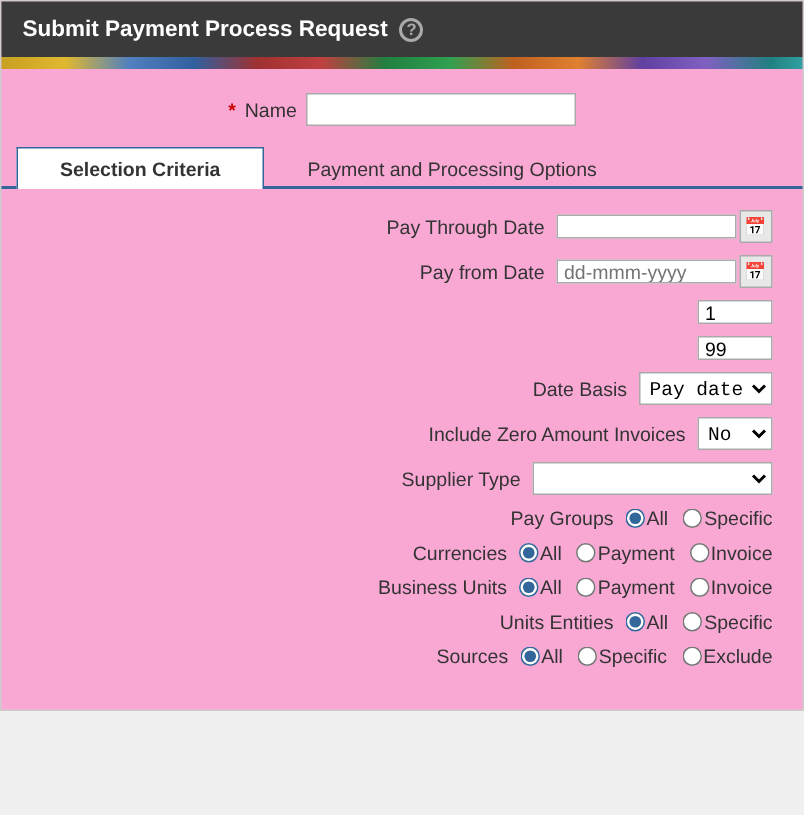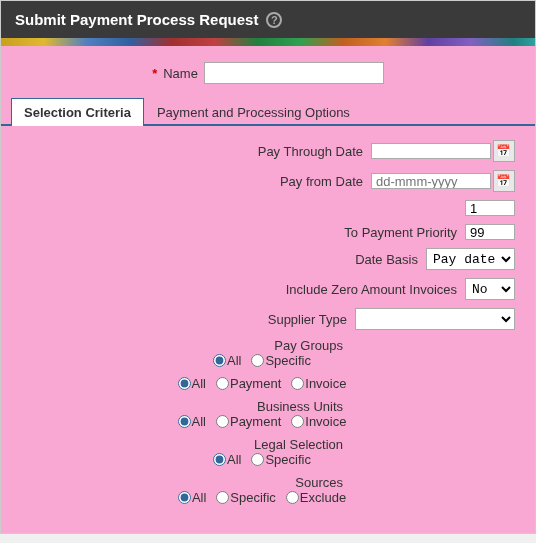--- a/index.html
+++ b/index.html
@@ -70,21 +70,21 @@
       padding: 2px 4px;
       font-size: 13px;
     }
     .tabs {
       display: flex;
       border-bottom: 2px solid #336699;
       padding: 0 10px;
       margin-top: 6px;
     }
     .tab {
-      padding: 6px 12px;
+      padding: 6px 28px;
       cursor: pointer;
       font-size: 13px;
       color: #333;
       border: 1px solid transparent;
       border-bottom: none;
       margin-bottom: -2px;
     }
     .tab.active {
       background: #fff;
       border-color: #336699;
@@ -145,21 +145,20 @@
       justify-content: center;
       cursor: pointer;
       font-size: 12px;
       color: #555;
     }
     .radio-row {
       display: flex;
       align-items: center;
       justify-content: flex-end;
       margin-bottom: 8px;
-      flex-direction: column;
     }
     .radio-row label.row-label {
       text-align: right;
       margin-right: 8px;
       color: #333;
       font-size: 13px;
       min-width: 170px;
     }
     .radio-options {
       display: flex;
@@ -218,21 +217,20 @@
         <input type="text" placeholder="dd-mmm-yyyy" style="">
         <span class="cal-icon">📅</span>
       </div>
     </div>
 
     <div class="form-row">
       <input type="text" class="small" value="1" style="">
     </div>
 
     <div class="form-row">
-      <label>To Payment Priority</label>
       <input type="text" class="small" value="99" style="">
     </div>
 
     <div class="form-row">
       <label>Date Basis</label>
       <select>
         <option value="Pay date">Pay date</option>
         <option value="Due date">Due date</option>
       </select>
     </div>
@@ -260,20 +258,21 @@
           <span>All</span>
         </div>
         <div class="radio-option">
           <input type="radio" name="pay_groups" value="Specific" style="">
           <span>Specific</span>
         </div>
       </div>
     </div>
 
     <div class="radio-row">
+      <label class="row-label">Currencies</label>
       <div class="radio-options">
         <div class="radio-option">
           <input type="radio" name="currencies" value="All" checked="" style="">
           <span>All</span>
         </div>
         <div class="radio-option">
           <input type="radio" name="currencies" value="Payment" style="">
           <span>Payment</span>
         </div>
         <div class="radio-option">
@@ -295,21 +294,21 @@
           <span>Payment</span>
         </div>
         <div class="radio-option">
           <input type="radio" name="business_units" value="Invoice" style="">
           <span>Invoice</span>
         </div>
       </div>
     </div>
 
     <div class="radio-row">
-      <label class="row-label">Legal Selection</label>
+      <label class="row-label">Units Entities</label>
       <div class="radio-options">
         <div class="radio-option">
           <input type="radio" name="legal_entities" value="All" checked="" style="">
           <span>All</span>
         </div>
         <div class="radio-option">
           <input type="radio" name="legal_entities" value="Specific" style="">
           <span>Specific</span>
         </div>
       </div>

